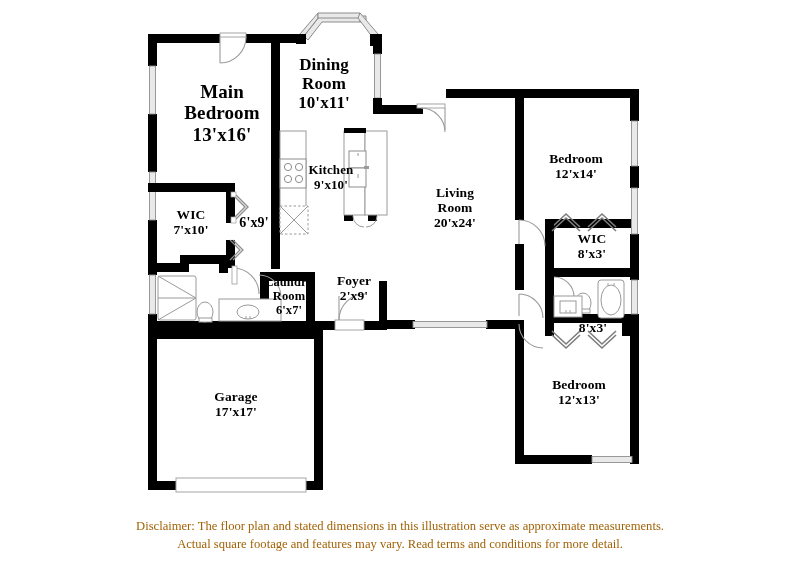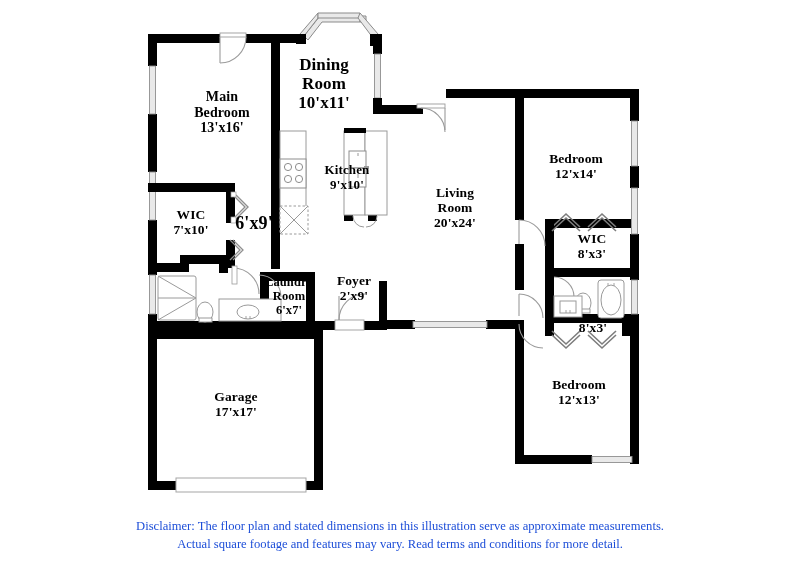--- a/index.html
+++ b/index.html
@@ -40,21 +40,21 @@
   }
   .room-label .ln { display: block; }
   .disclaimer {
     position: absolute;
     left: 0;
     top: 518px;
     width: 800px;
     text-align: center;
     font-family: "Liberation Serif", "DejaVu Serif", serif;
     font-size: 12.6px;
-    color: #1d4ed8;
+    color: #a16207;
     line-height: 1.42;
   }
   .disclaimer .ln { display: block; }
 </style>
 </head>
 <body>
 
 <div id="floorplan-root">
 
   <svg class="plan" viewBox="0 0 800 582">
@@ -286,33 +286,33 @@
       <rect x="577" y="309" width="13" height="4" fill="#ffffff" stroke="#9a9a9a" stroke-width="1"></rect>
 
       <rect x="554" y="296" width="28" height="21" fill="#ffffff" stroke="#9a9a9a" stroke-width="1"></rect>
       <rect x="560" y="301" width="16" height="12" fill="#ffffff" stroke="#9a9a9a" stroke-width="1"></rect>
       <line x1="566" y1="310" x2="566" y2="313" stroke="#9a9a9a" stroke-width="0.9"></line>
       <line x1="570" y1="310" x2="570" y2="313" stroke="#9a9a9a" stroke-width="0.9"></line>
 
     </g>
   </svg>
 
-  <div class="room-label" style="left:222px; top:113px; font-size:14px;">
+  <div class="room-label" style="left:222px; top:113px; font-size:19px;">
     <span class="ln">Main</span>
     <span class="ln">Bedroom</span>
     <span class="ln">13'x16'</span>
   </div>
 
   <div class="room-label" style="left:324px; top:84px; font-size:17px;">
     <span class="ln">Dining</span>
     <span class="ln">Room</span>
     <span class="ln">10'x11'</span>
   </div>
 
-  <div class="room-label" style="left:339px; top:178px; font-size:13px;padding-left:16px;">
+  <div class="room-label" style="left:323px; top:178px; font-size:13px;padding-left:16px;">
     <span class="ln">Kitchen</span>
     <span class="ln">9'x10'</span>
   </div>
 
   <div class="room-label" style="left:447px; top:208px; font-size:13.5px;margin-left:8px;">
     <span class="ln">Living</span>
     <span class="ln">Room</span>
     <span class="ln">20'x24'</span>
   </div>
 
@@ -324,21 +324,21 @@
   <div class="room-label" style="left:592px; top:246px; font-size:13.5px;">
     <span class="ln">WIC</span>
     <span class="ln">8'x3'</span>
   </div>
 
   <div class="room-label" style="left:191px; top:222px; font-size:13.5px;">
     <span class="ln">WIC</span>
     <span class="ln">7'x10'</span>
   </div>
 
-  <div class="room-label" style="left:254px; top:223px; font-size:18px;font-family:Liberation Serif, serif;">
+  <div class="room-label" style="left:254px; top:223px; font-size:14px;font-family:Liberation Serif, serif;">
     <span class="ln">6'x9'</span>
   </div>
 
   <div class="room-label" style="left:289px; top:296px; font-size:12.5px;">
     <span class="ln">Laundry</span>
     <span class="ln">Room</span>
     <span class="ln">6'x7'</span>
   </div>
 
   <div class="room-label" style="left:354px; top:288px; font-size:13.5px;">

